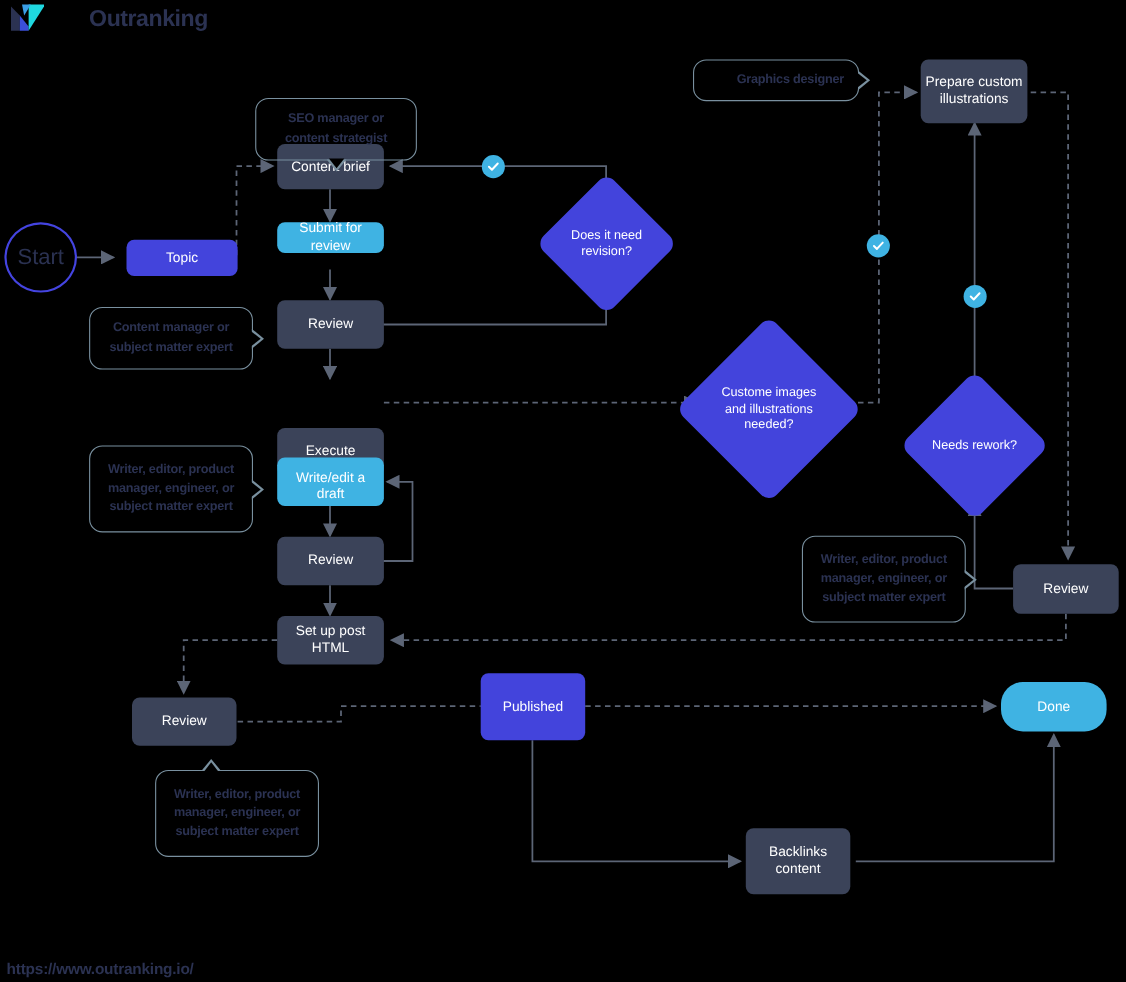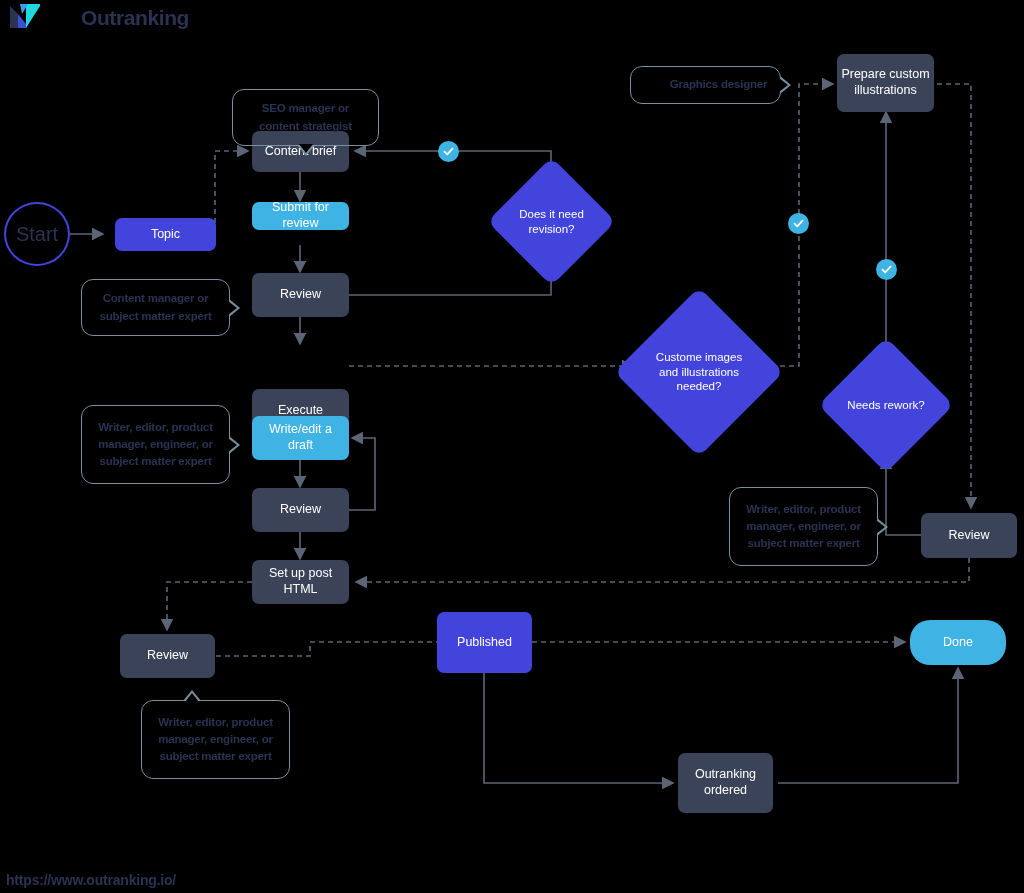--- a/index.html
+++ b/index.html
@@ -302,42 +302,42 @@
   </div>
 
   <div class="node dark" style="left:252px; top:273px; width:97px; height:44px;">
     <span>Review</span>
   </div>
 
   <div class="node dark" style="left:252px; top:345px; width:97px; height:44px;margin-top:44px;">
     <span>Execute</span>
   </div>
 
-  <div class="node cyan" style="left:252px; top:416px; width:97px; height:44px;">
+  <div class="node cyan" style="left:252px; top:416px; width:97px; height:44px;align-items:flex-end;">
     <span>Write/edit a draft</span>
   </div>
 
   <div class="node dark" style="left:252px; top:488px; width:97px; height:44px;">
     <span>Review</span>
   </div>
 
   <div class="node dark" style="left:252px; top:560px; width:97px; height:44px;">
     <span>Set up post HTML</span>
   </div>
 
   <div class="node dark" style="left:120px; top:634px; width:95px; height:44px;">
     <span>Review</span>
   </div>
 
   <div class="node indigo" style="left:437px; top:612px; width:95px; height:61px;">
     <span>Published</span>
   </div>
 
   <div class="node dark" style="left:678px; top:753px; width:95px; height:60px;">
-    <span>Outranking ordered</span>
+    <span>Backlinks content</span>
   </div>
 
   <div class="node cyan pill" style="left:910px; top:620px; width:96px; height:45px;">
     <span>Done</span>
   </div>
 
   <div class="node dark" style="left:837px; top:54px; width:97px; height:58px;">
     <span>Prepare custom illustrations</span>
   </div>
 
@@ -368,21 +368,21 @@
   <div class="callout" style="left:81px; top:279px; width:149px; height:57px;">
     <span>Content manager or subject matter expert</span>
     <span class="tail tail-right"></span>
   </div>
 
   <div class="callout" style="left:81px; top:405px; width:149px; height:79px;">
     <span>Writer, editor, product manager, engineer, or subject matter expert</span>
     <span class="tail tail-right"></span>
   </div>
 
-  <div class="callout" style="left:630px; top:66px; width:151px; height:38px;padding-left:36px;">
+  <div class="callout" style="left:630px; top:54px; width:151px; height:38px;padding-left:36px;">
     <span>Graphics designer</span>
     <span class="tail tail-right"></span>
   </div>
 
   <div class="callout" style="left:729px; top:487px; width:149px; height:79px;">
     <span>Writer, editor, product manager, engineer, or subject matter expert</span>
     <span class="tail tail-right"></span>
   </div>
 
   <div class="callout" style="left:141px; top:700px; width:149px; height:79px;">

